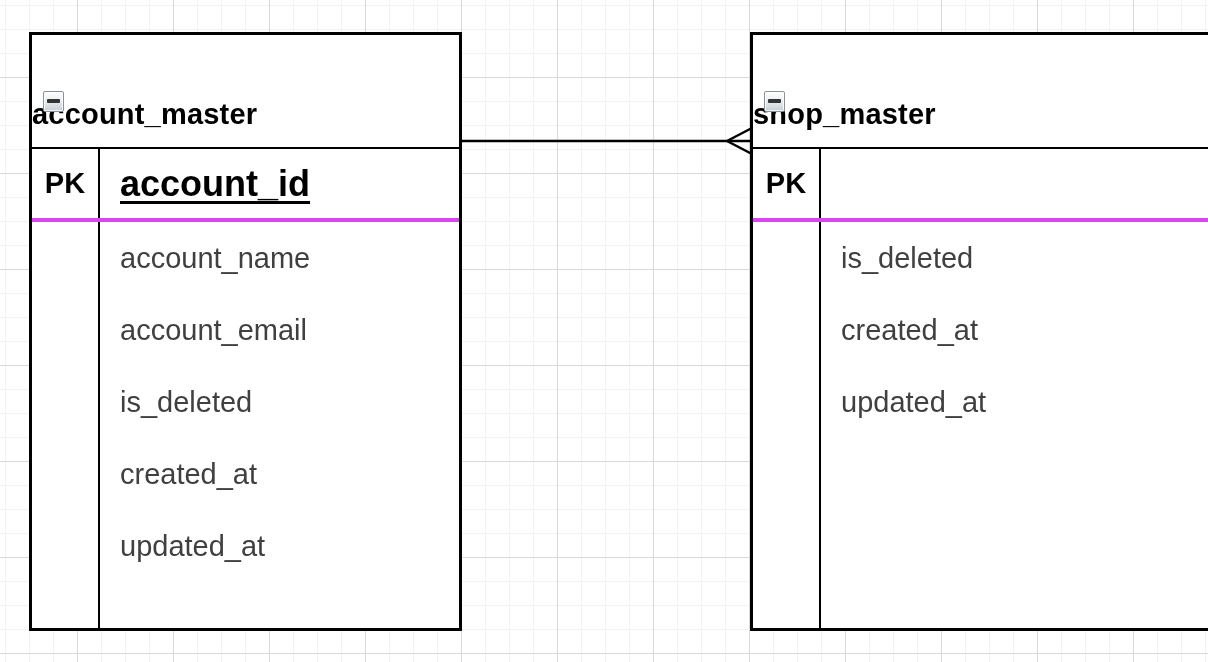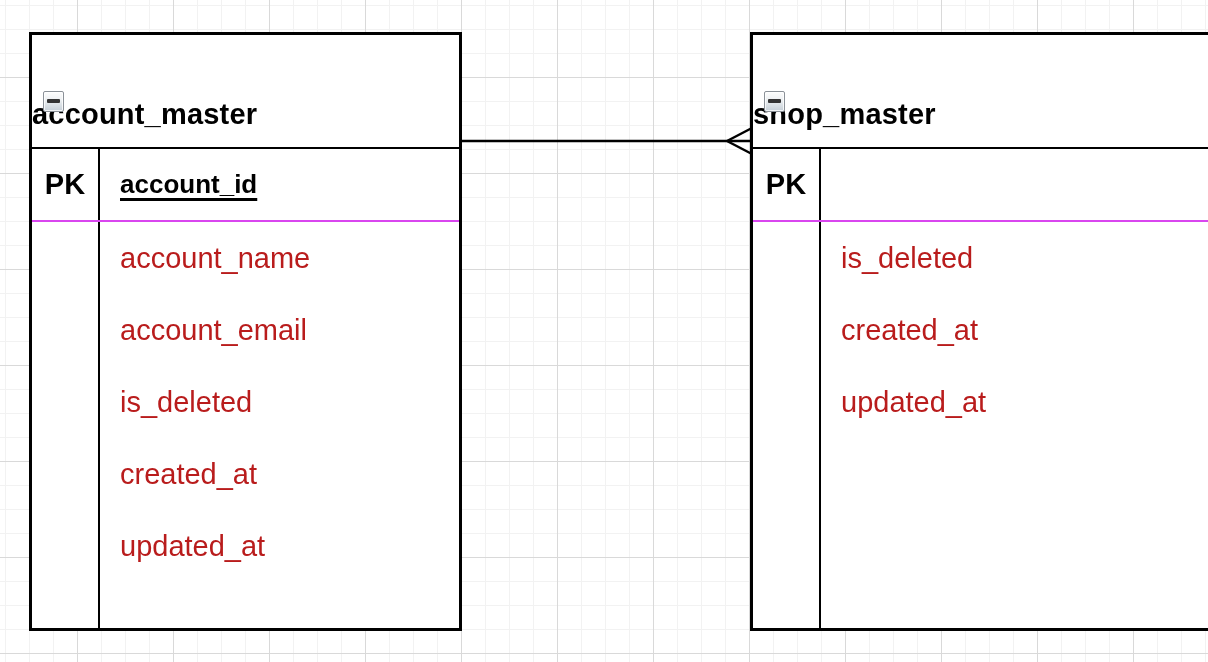--- a/index.html
+++ b/index.html
@@ -74,57 +74,57 @@
     height: 4px;
     background: #333333;
     border-radius: 1px;
     margin-top: -2px;
   }
 
   .pk-row {
     display: grid;
     grid-template-columns: 68px 1fr;
     height: 73px;
-    border-bottom: 2px solid #d946ef;
+    border-bottom: 4px solid #d946ef;
     text-align: right;
   }
   .pk-cell {
     border-right: 2px solid #000000;
     display: flex;
     align-items: center;
     justify-content: center;
     font-size: 29px;
     font-weight: 700;
     color: #000000;
   }
   .pk-field {
     display: flex;
     align-items: center;
     padding-left: 20px;
-    font-size: 26px;
+    font-size: 36px;
     font-weight: 700;
     color: #000000;
     text-decoration: underline;
     text-decoration-thickness: 2.5px;
     text-underline-offset: 5px;
   }
 
   .entity-body {
     flex: 1;
     display: grid;
     grid-template-columns: 68px 1fr;
   }
   .gutter { border-right: 2px solid #000000; }
   .field-row {
     height: 72px;
     display: flex;
     align-items: center;
     padding-left: 20px;
     font-size: 29px;
-    color: #b91c1c;
+    color: #404040;
   }
 </style>
 </head>
 <body>
 
 <div class="canvas">
 
   <svg class="edge-layer" viewBox="0 0 1208 662" xmlns="http://www.w3.org/2000/svg">
     <g>
       <line x1="455" y1="141" x2="751" y2="141" stroke="#000000" stroke-width="2.5"></line>

